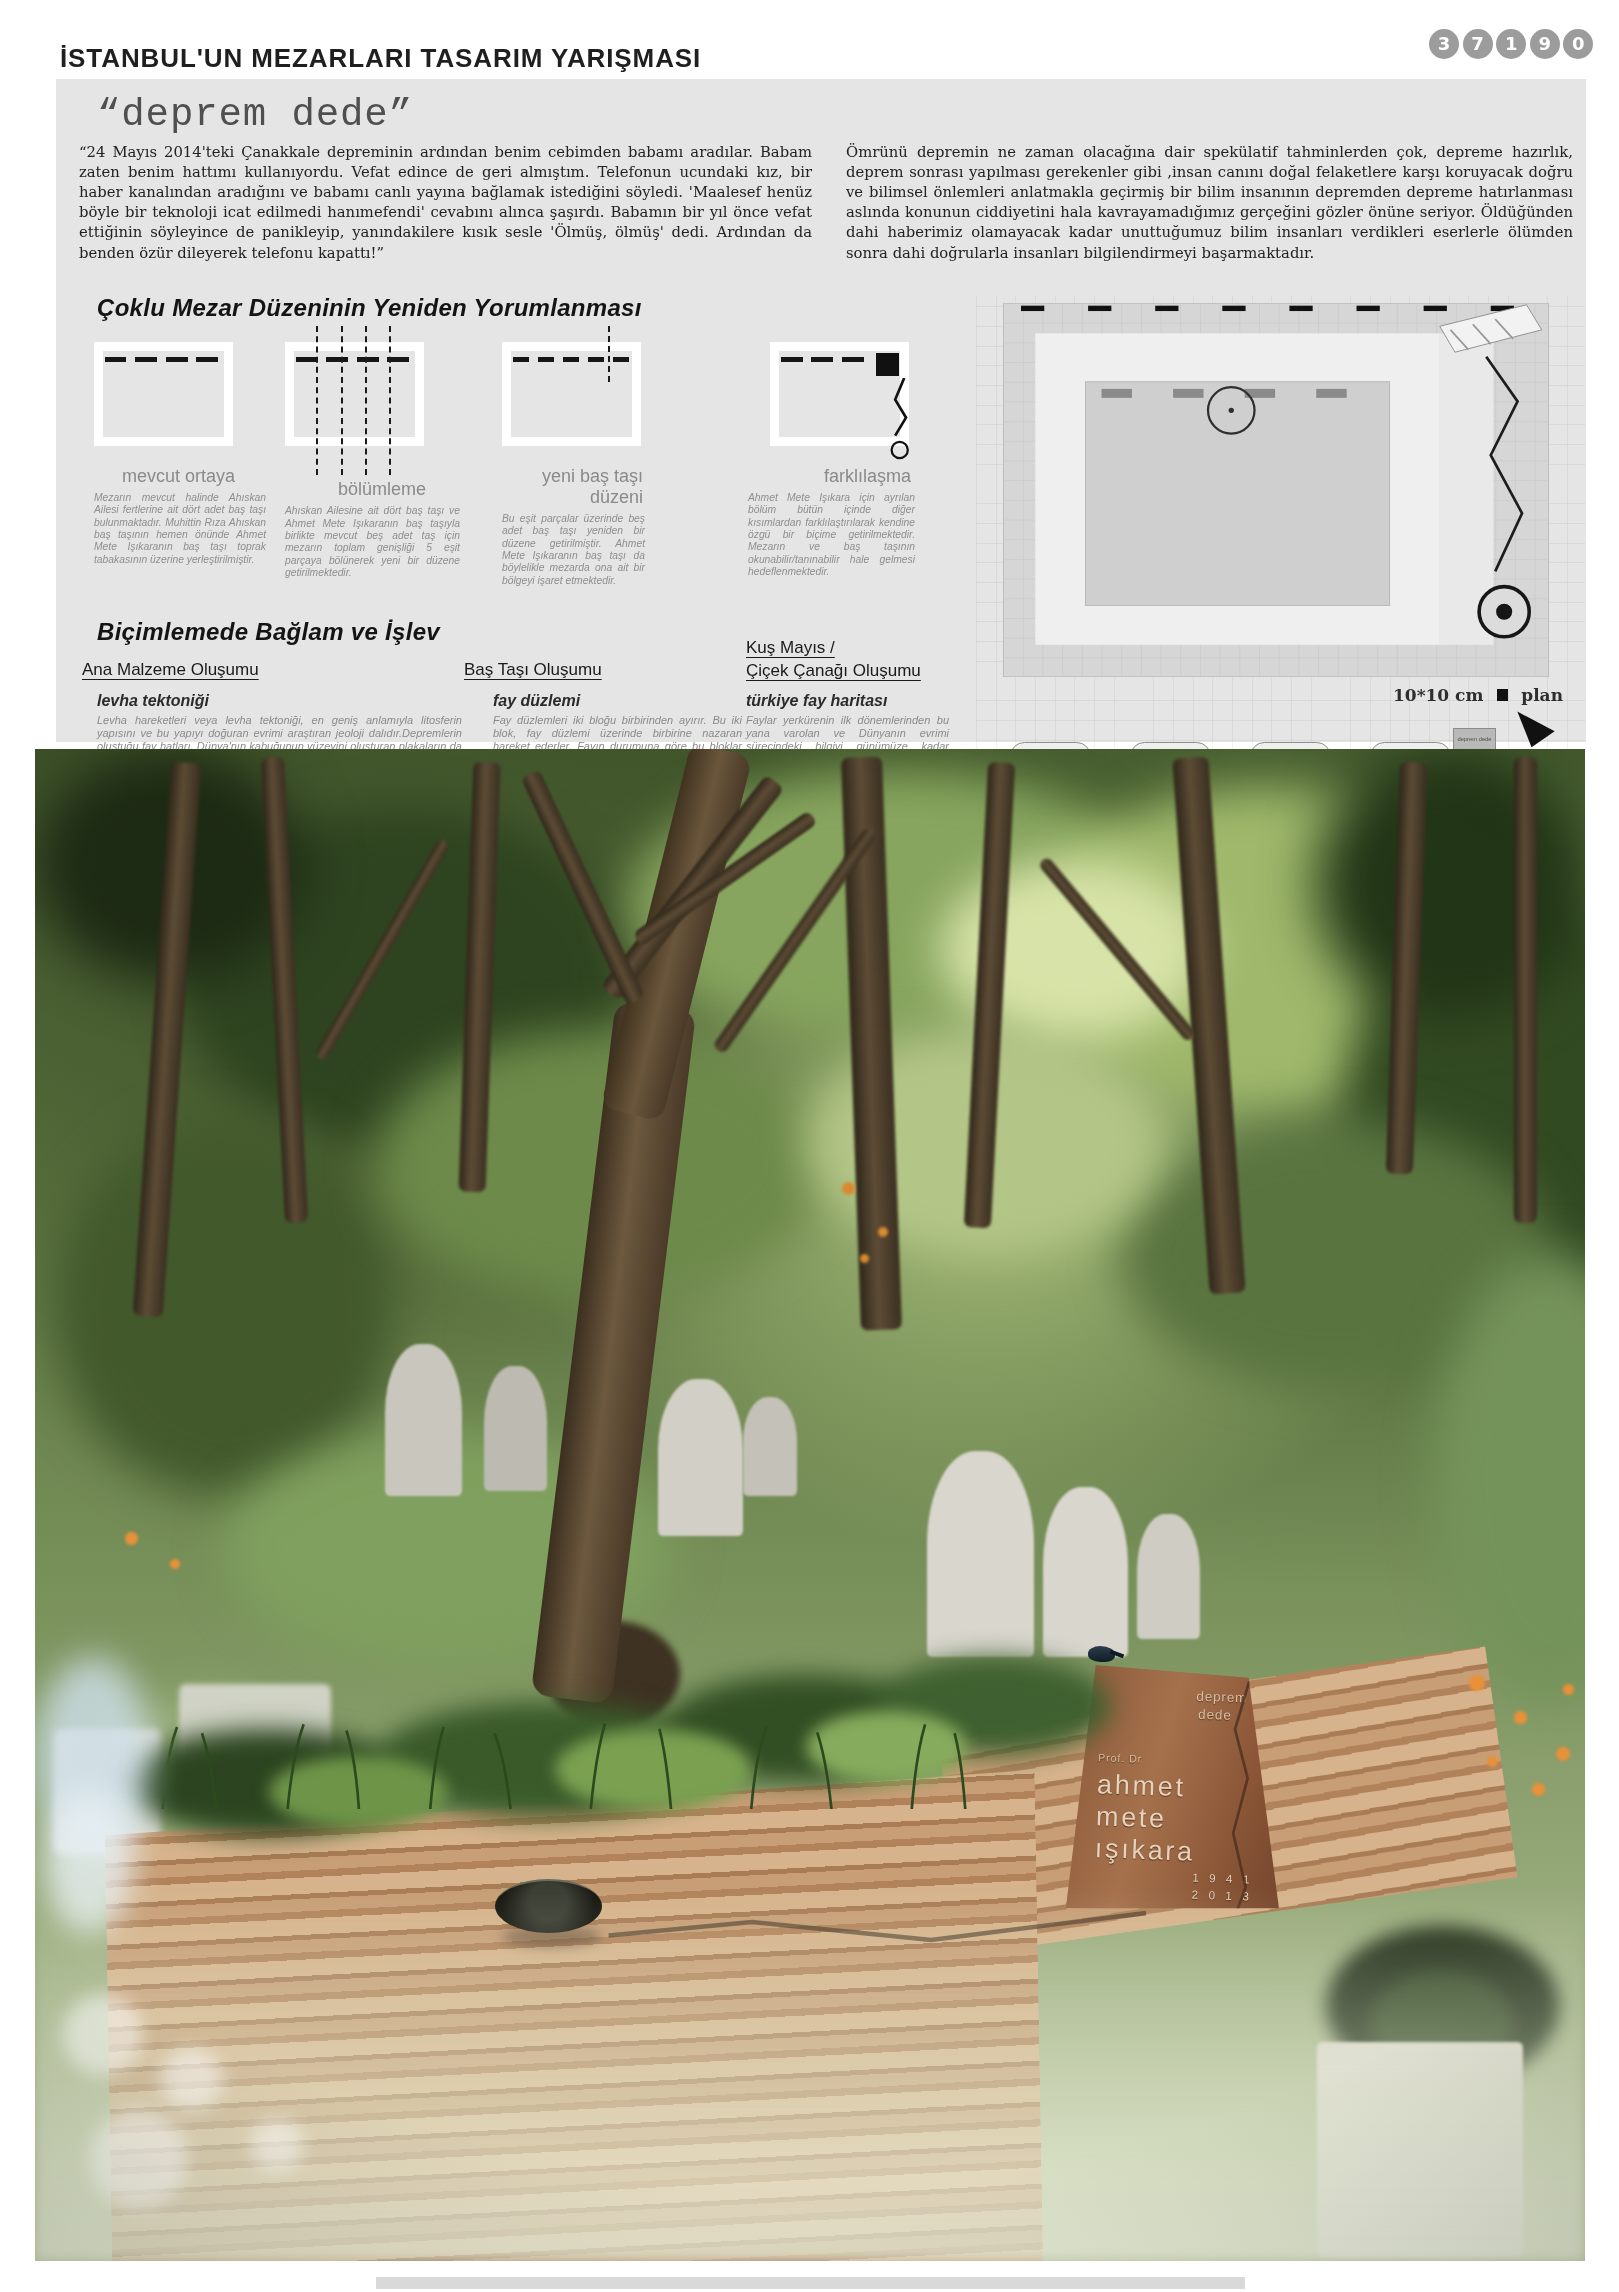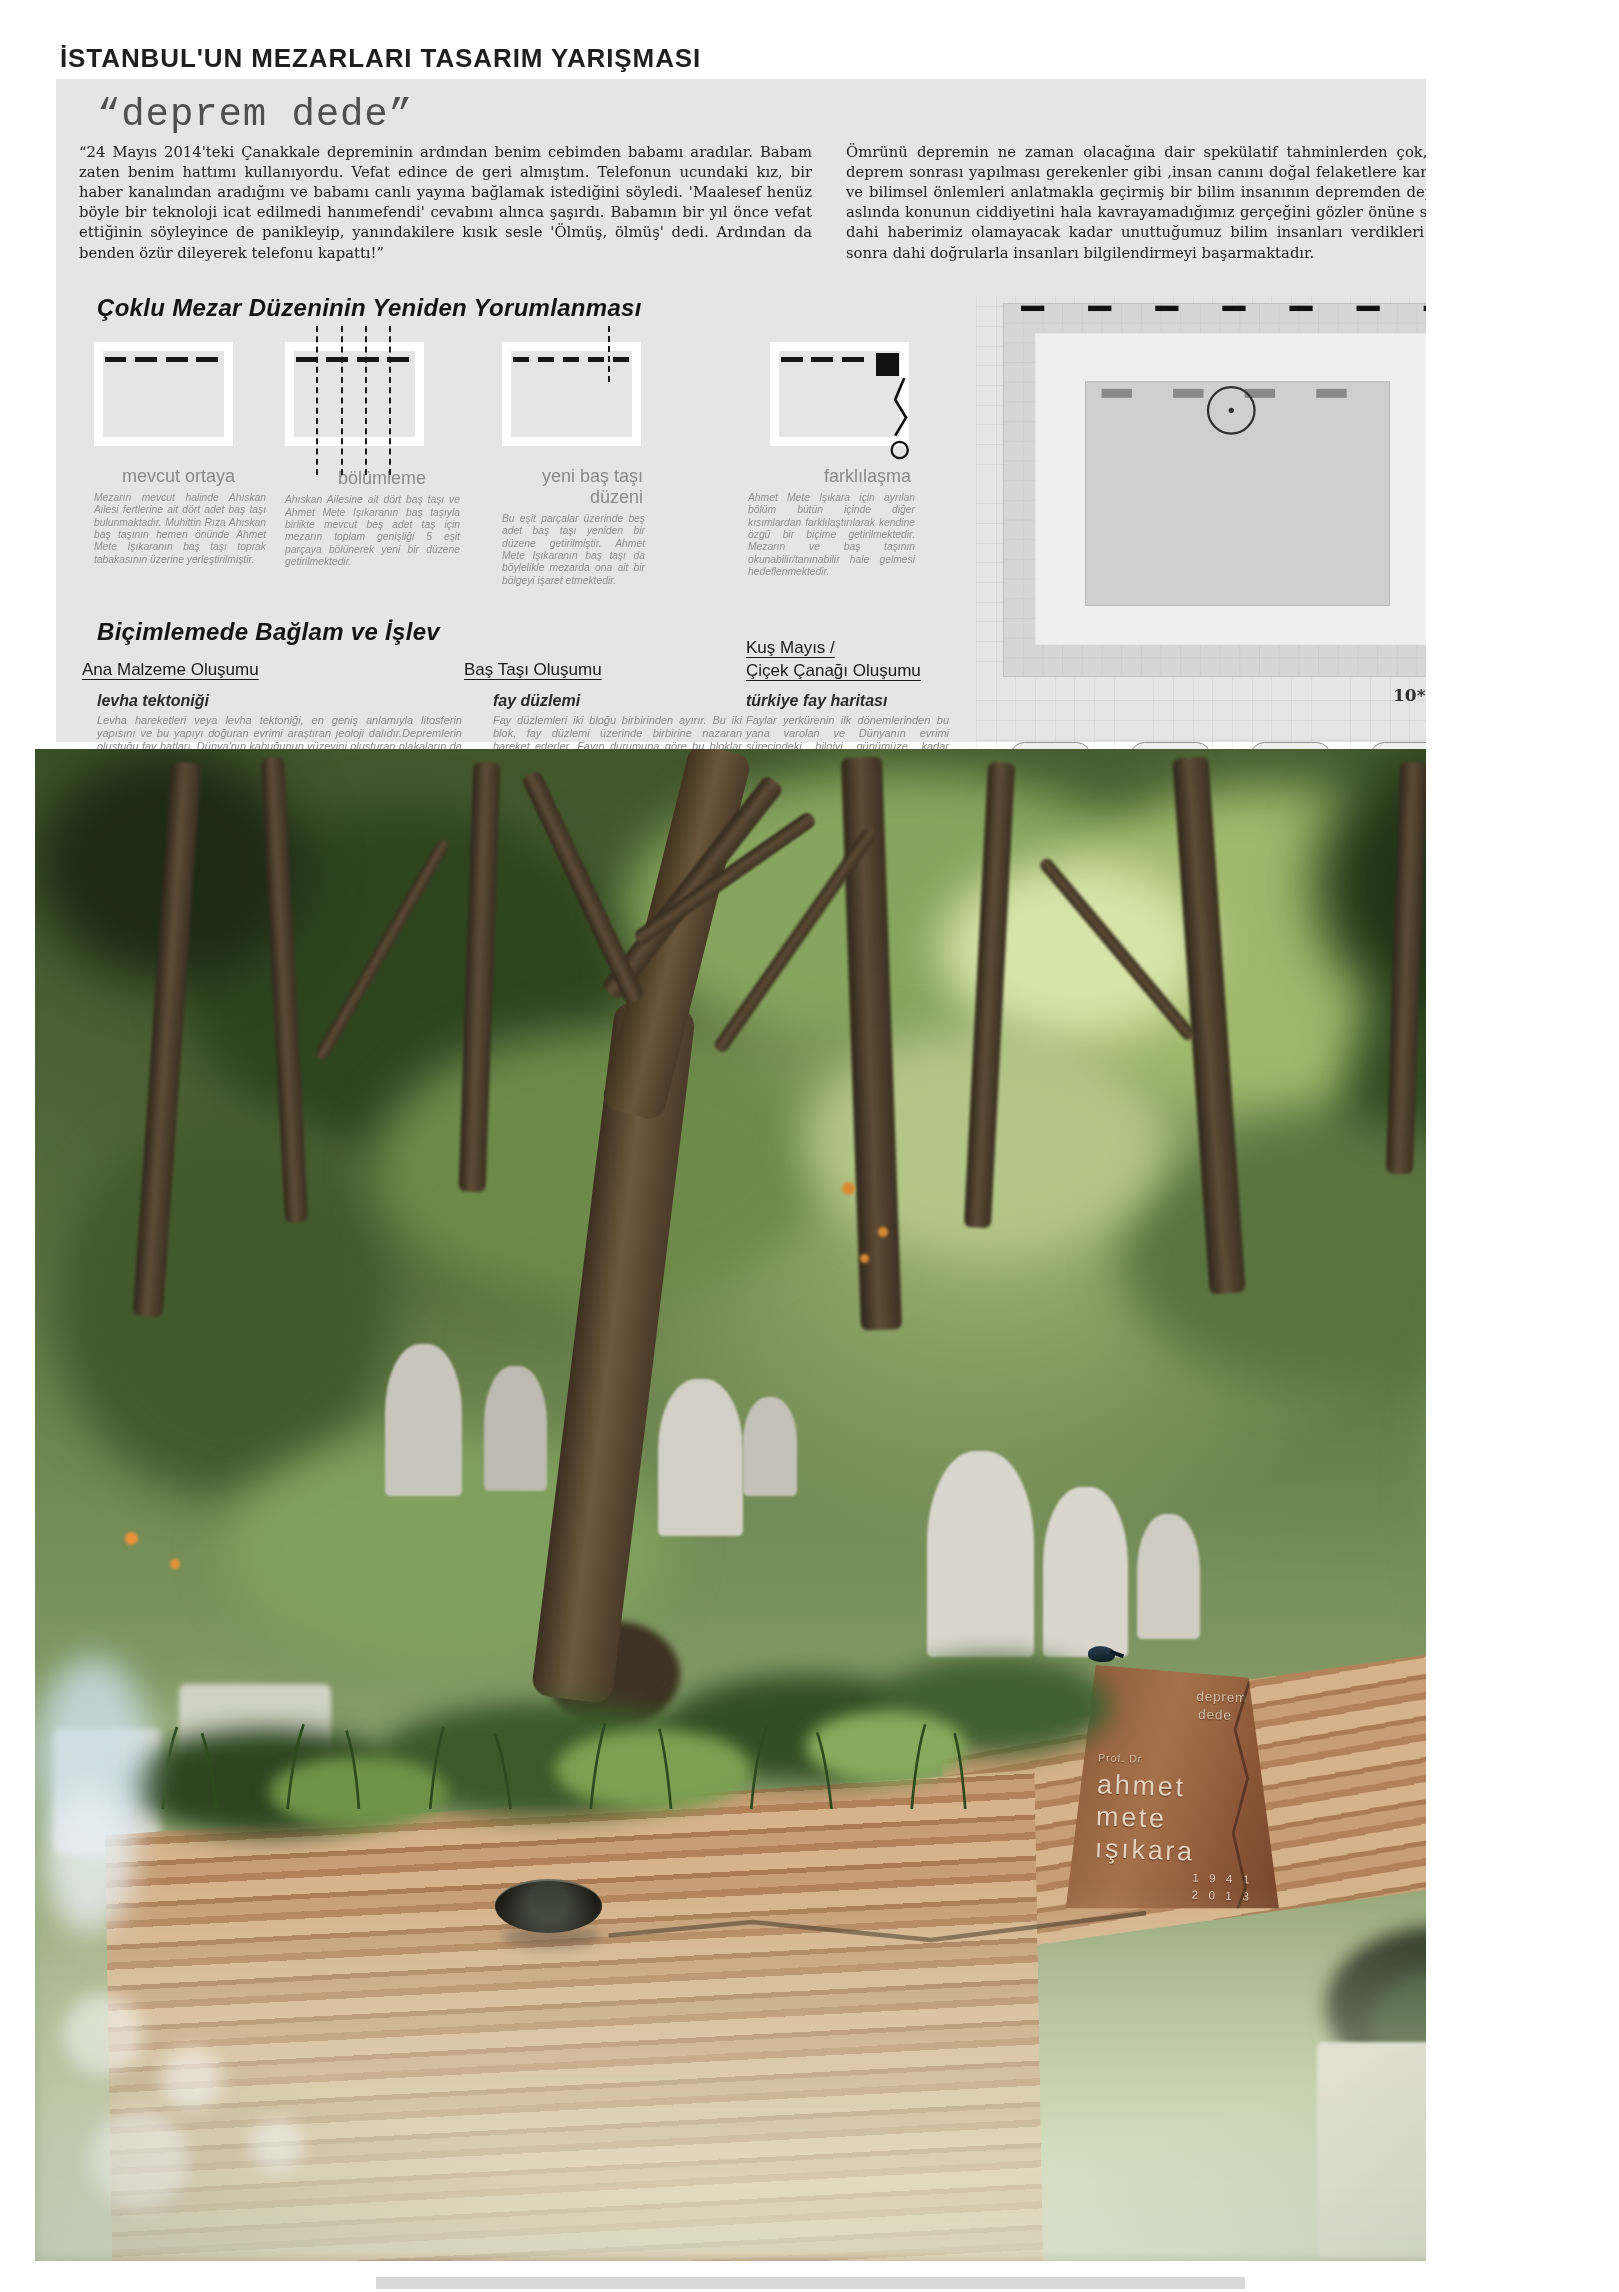--- a/index.html
+++ b/index.html
@@ -1,16 +1,16 @@
 <!DOCTYPE html>
 <html style="font-size:14.3px"><head>
 <meta charset="utf-8">
 <style>
   html,body{margin:0;padding:0;background:#fff;}
-  #board{position:relative;width:1426px;height:2293px;background:#fff;overflow:hidden;
+  #board{position:relative;width:1619px;height:2293px;background:#fff;overflow:hidden;
          font-family:"Liberation Sans",sans-serif;}
   .abs{position:absolute;}
   
   .comp-title{font-size:26px;font-weight:600;letter-spacing:0.9px;color:#1f1f1f;}
   .entry-title{font-size:39px;font-weight:300;letter-spacing:1.8px;color:#a2a2a2;}
   .code{display:flex;gap:3.6px;}
   .code b{width:30px;height:30px;border-radius:50%;background:#9c9c9c;color:#fff;
           font:700 18px/30px "DejaVu Sans",sans-serif;text-align:center;}
   
   .panel{left:56px;top:79px;width:1530px;height:663px;background:#e5e5e5;}
@@ -105,21 +105,21 @@
     <div class="pframe">
       <span class="dash" style="left:1.8px;"></span>
       <span class="dash" style="left:32px;"></span>
       <span class="dash" style="left:63px;"></span>
       <span class="dash" style="left:93px;"></span>
       <span class="vdash" style="left:22.4px;"></span>
       <span class="vdash" style="left:47px;"></span>
       <span class="vdash" style="left:71px;"></span>
       <span class="vdash" style="left:95px;"></span>
     </div>
-    <div class="cap" style="width:141px;margin-top:22px;text-align:right;">bölümleme</div>
+    <div class="cap" style="width:141px;margin-top:33px;text-align:right;">bölümleme</div>
     <div class="desc" style="margin-top:5.4px;">Ahıskan Ailesine ait dört baş taşı ve Ahmet Mete Işıkaranın baş taşıyla birlikte mevcut beş adet taş için mezarın toplam genişliği 5 eşit parçaya bölünerek yeni bir düzene getirilmektedir.</div>
   </div>
 
   <div class="abs" style="left:502px;top:342px;width:143px;">
     <div class="pframe">
       <span class="dash" style="left:1.8px;width:16px;"></span>
       <span class="dash" style="left:27px;width:16px;"></span>
       <span class="dash" style="left:52px;width:16px;"></span>
       <span class="dash" style="left:77px;width:16px;"></span>
       <span class="dash" style="left:102px;width:16px;"></span>

